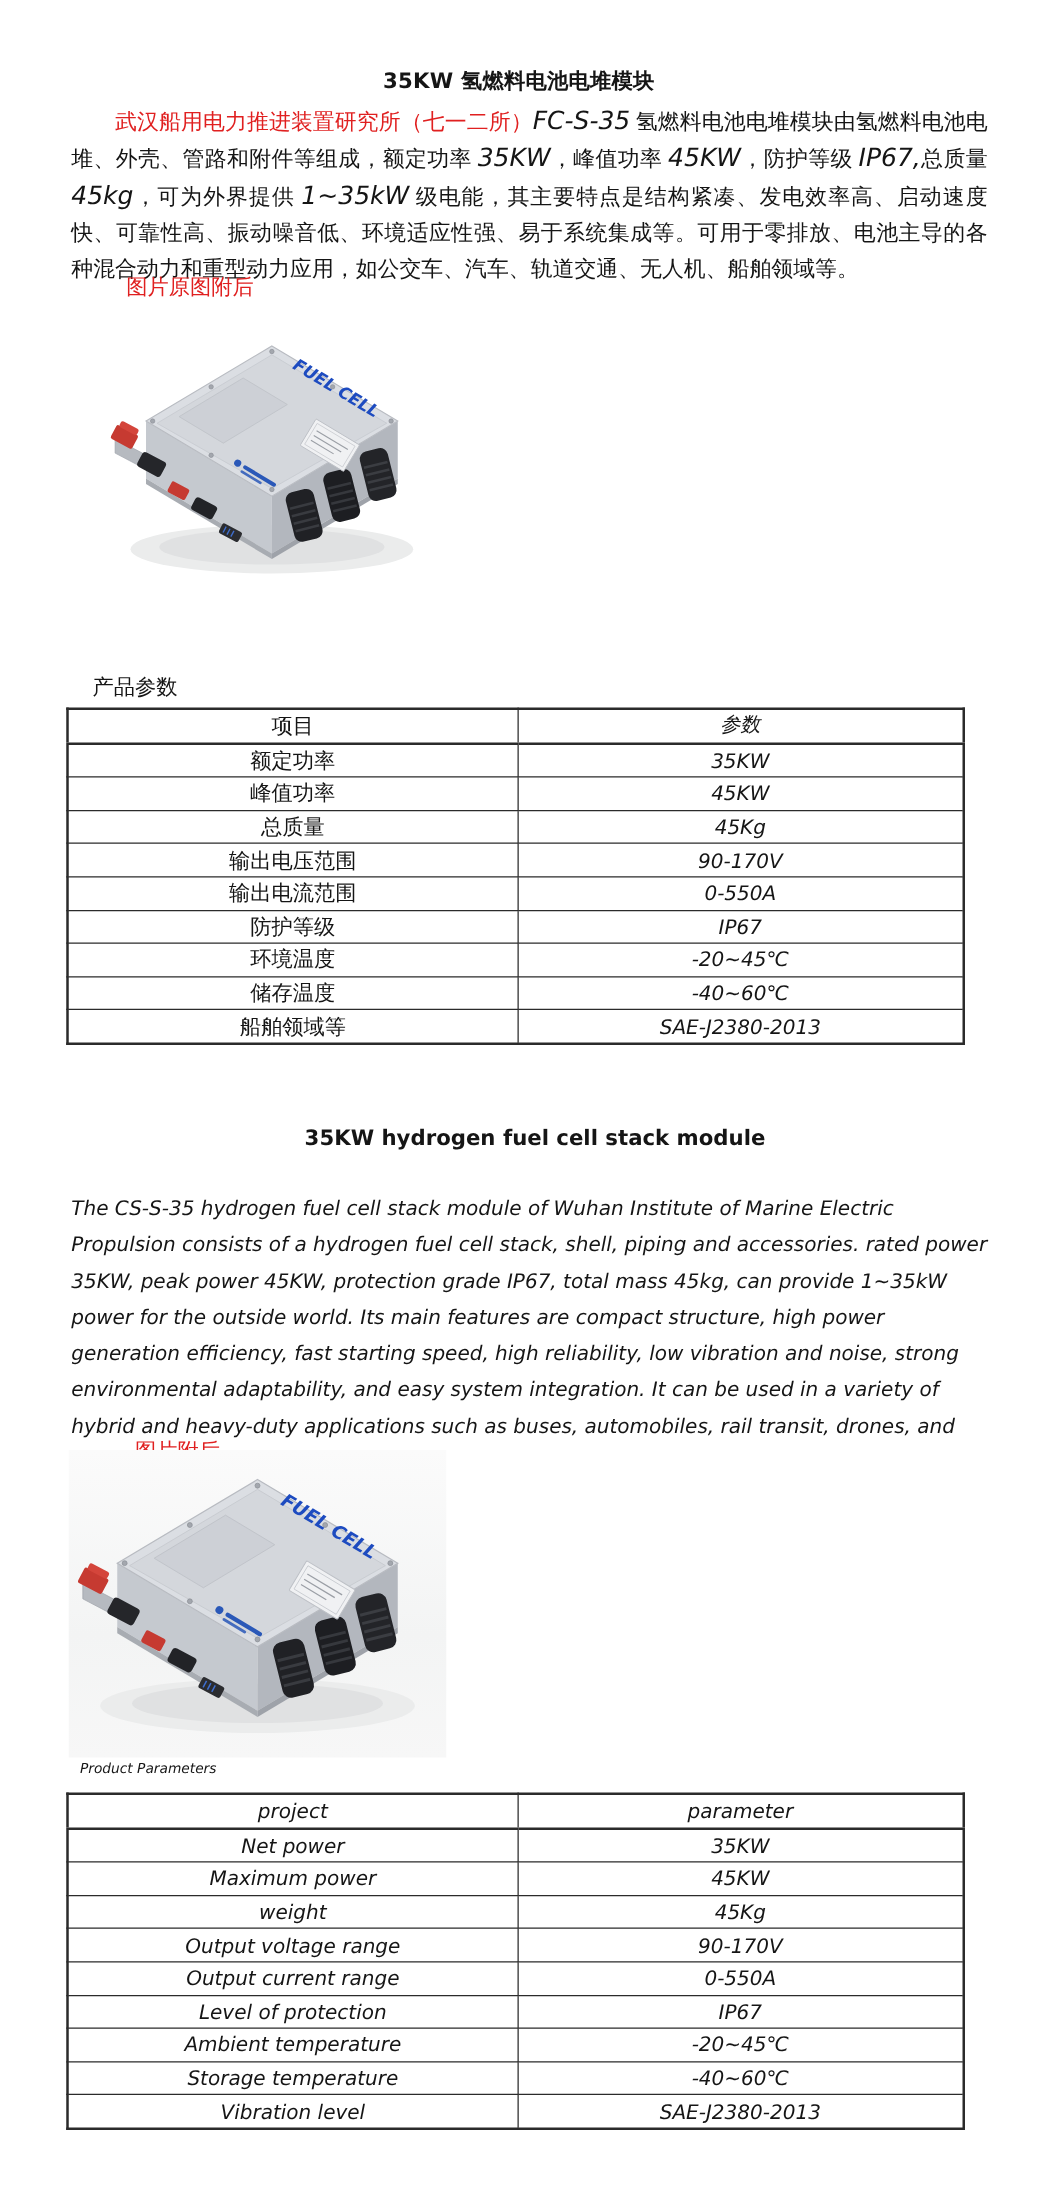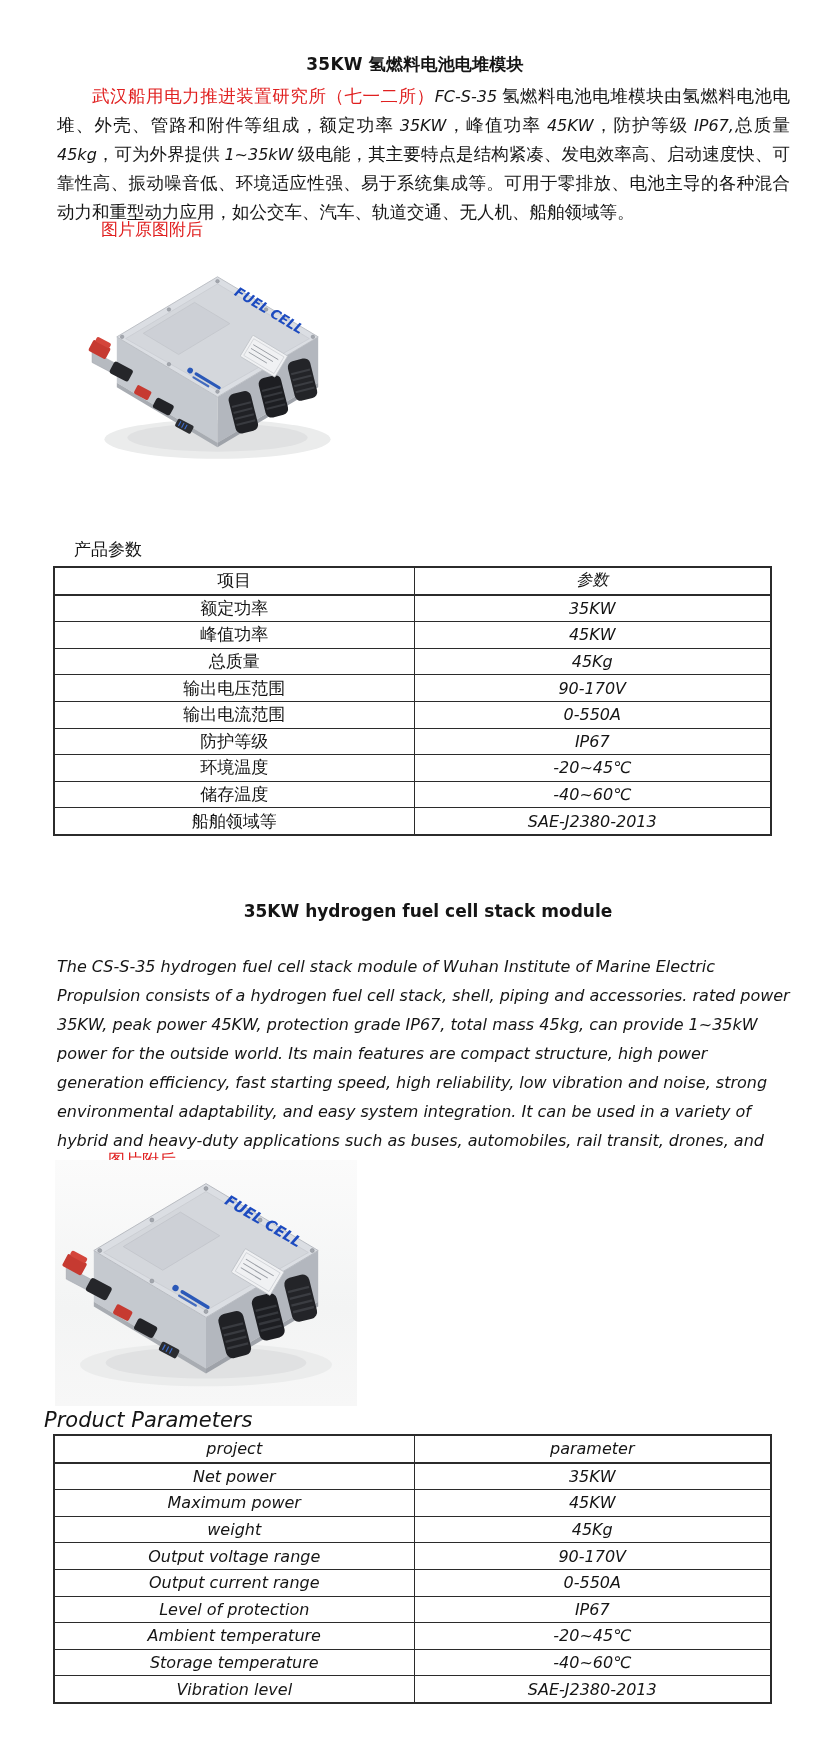--- a/index.html
+++ b/index.html
@@ -14,37 +14,37 @@
     font-family:"DejaVu Sans","Liberation Sans",sans-serif;
     font-weight:bold; font-size:17px; letter-spacing:.2px;margin-top:24px;
   }
   .para-zh{
     position:absolute; top:64px; left:57px; width:733px;
     font-size:17.5px; line-height:29px; text-align:justify; text-indent:35px;
   }
   .seg-red{ color:var(--red); }
   .seg-latin{
     font-family:"DejaVu Sans","Liberation Sans",sans-serif;
-    font-style:italic; font-size:16px;margin-top:29px;
+    font-style:italic; font-size:20px;margin-top:29px;
   }
   .note-red{
     position:absolute; left:57px; color:var(--red); font-size:17px;margin-left:44px;
   }
   #note1{ top:218px; }
   #note2{ top:1149px; left:64px; }
   .figure{ position:absolute; }
   #figure1{ left:85px; top:246px; width:265px; height:240px; }
   #figure2{
     left:55px; top:1160px; width:302px; height:246px;
     background:linear-gradient(180deg,#fbfbfb 0%,#f3f4f4 60%,#f7f7f7 100%);
   }
   .figure svg{ width:100%; height:100%; display:block; }
   .caption-zh{ position:absolute; left:74px; top:538px; font-size:17px; }
   .caption-en{
-    position:absolute; left:44px; top:1408px; font-size:21px;
+    position:absolute; left:64px; top:1408px; font-size:11px;
     font-family:"DejaVu Sans","Liberation Sans",sans-serif; font-style:italic;
   }
   .title-en{
     position:absolute; top:901px; left:13px; width:830px; text-align:center;
     font-family:"DejaVu Sans","Liberation Sans",sans-serif;
     font-weight:bold; font-size:17px;
   }
   .para-en{
     position:absolute; top:936px; left:57px; width:733px;
     font-family:"DejaVu Sans","Liberation Sans",sans-serif;

